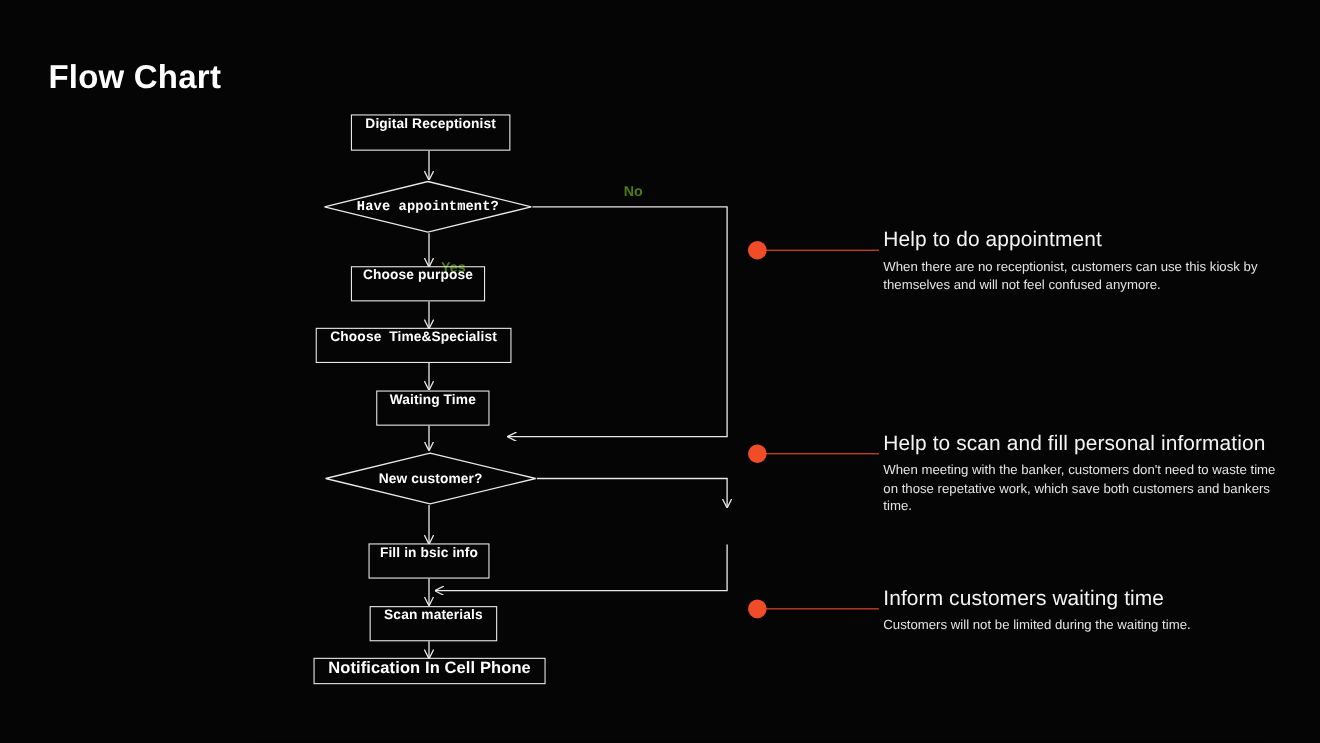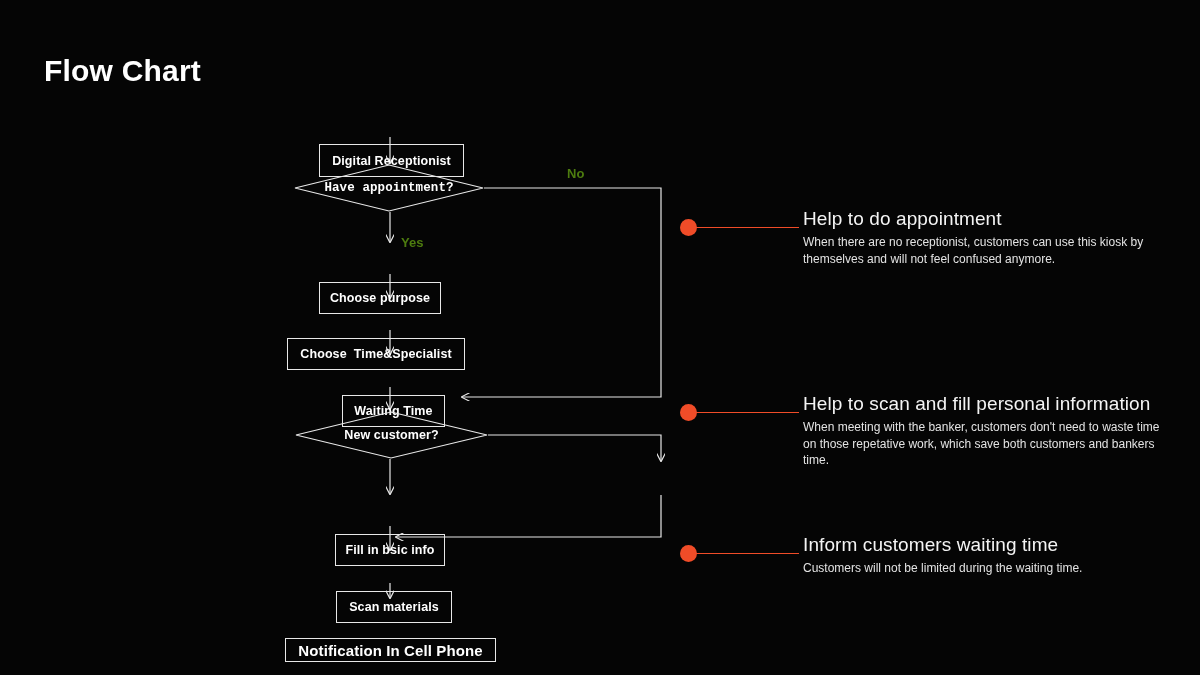--- a/index.html
+++ b/index.html
@@ -17,27 +17,26 @@
     letter-spacing: 0.2px;
   }
 
   
   #flow-svg { position: absolute; left: 0; top: 0; width: 1200px; height: 675px; }
 
   .node {
     position: absolute;
     border: 1px solid #e8e8e8;
     color: #ffffff;
-    display: flex; align-items: center; justify-content: center;
+    display: flex; justify-content: center;
     font-weight: bold;
     font-size: 12.5px;
     letter-spacing: 0.1px;
     white-space: pre;
     background: transparent;
-    margin-top: 40px;
   }
   .node.big { font-size: 15px; }
 
   .diamond-wrap { position: absolute; }
   .diamond-wrap .dlabel {
     position: absolute; left: 0; top: 0; width: 100%; height: 100%;
     display: flex; align-items: center; justify-content: center;
     color: #ffffff; font-weight: bold; font-size: 12.5px;
     letter-spacing: 0.1px; white-space: pre;
   }

